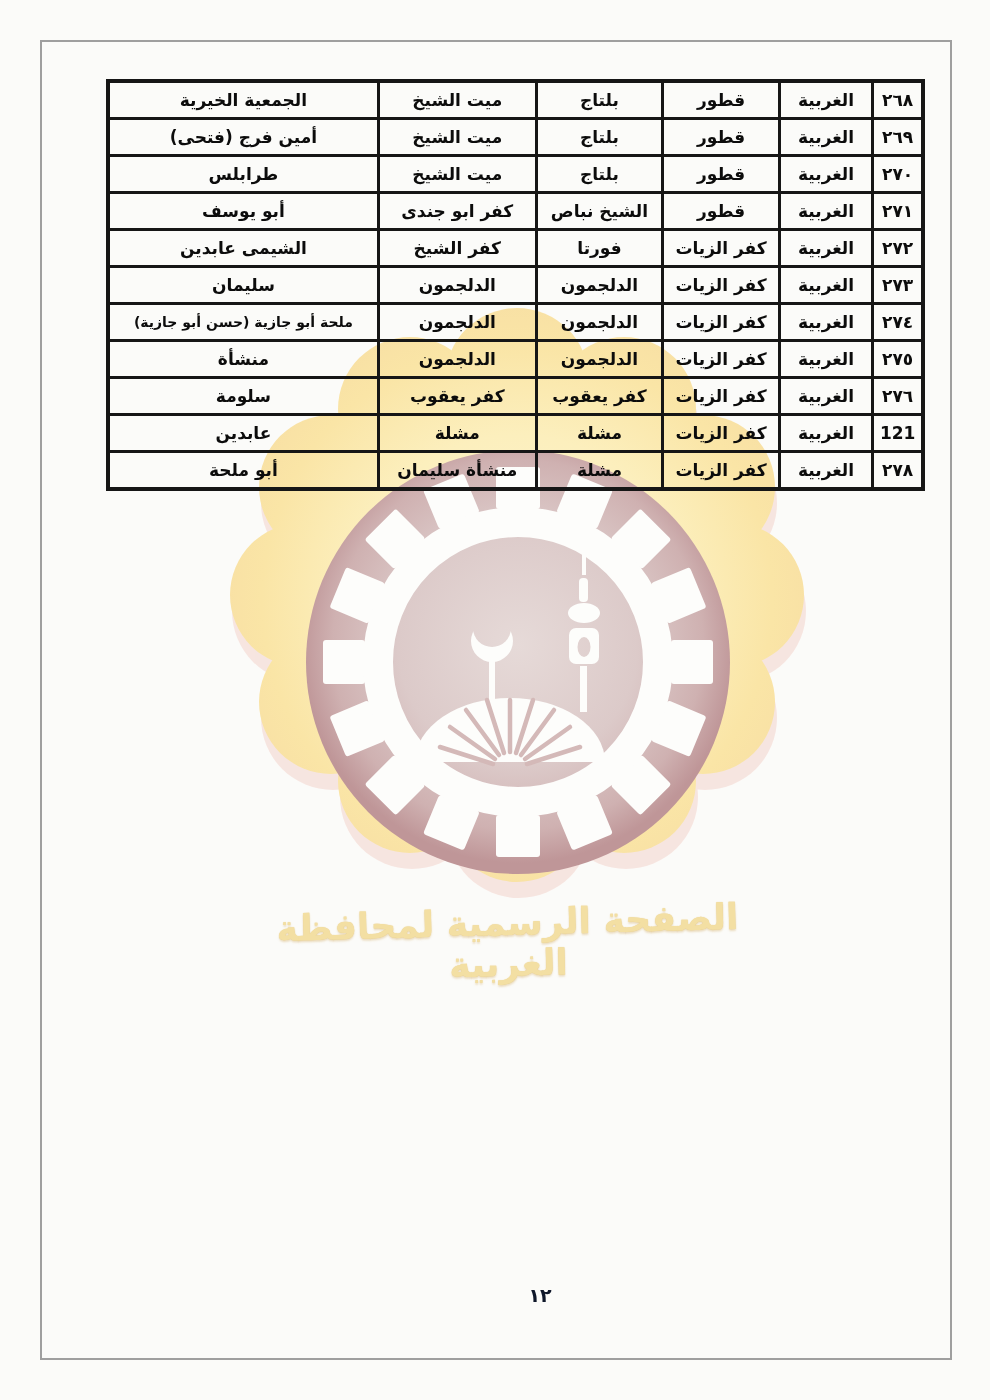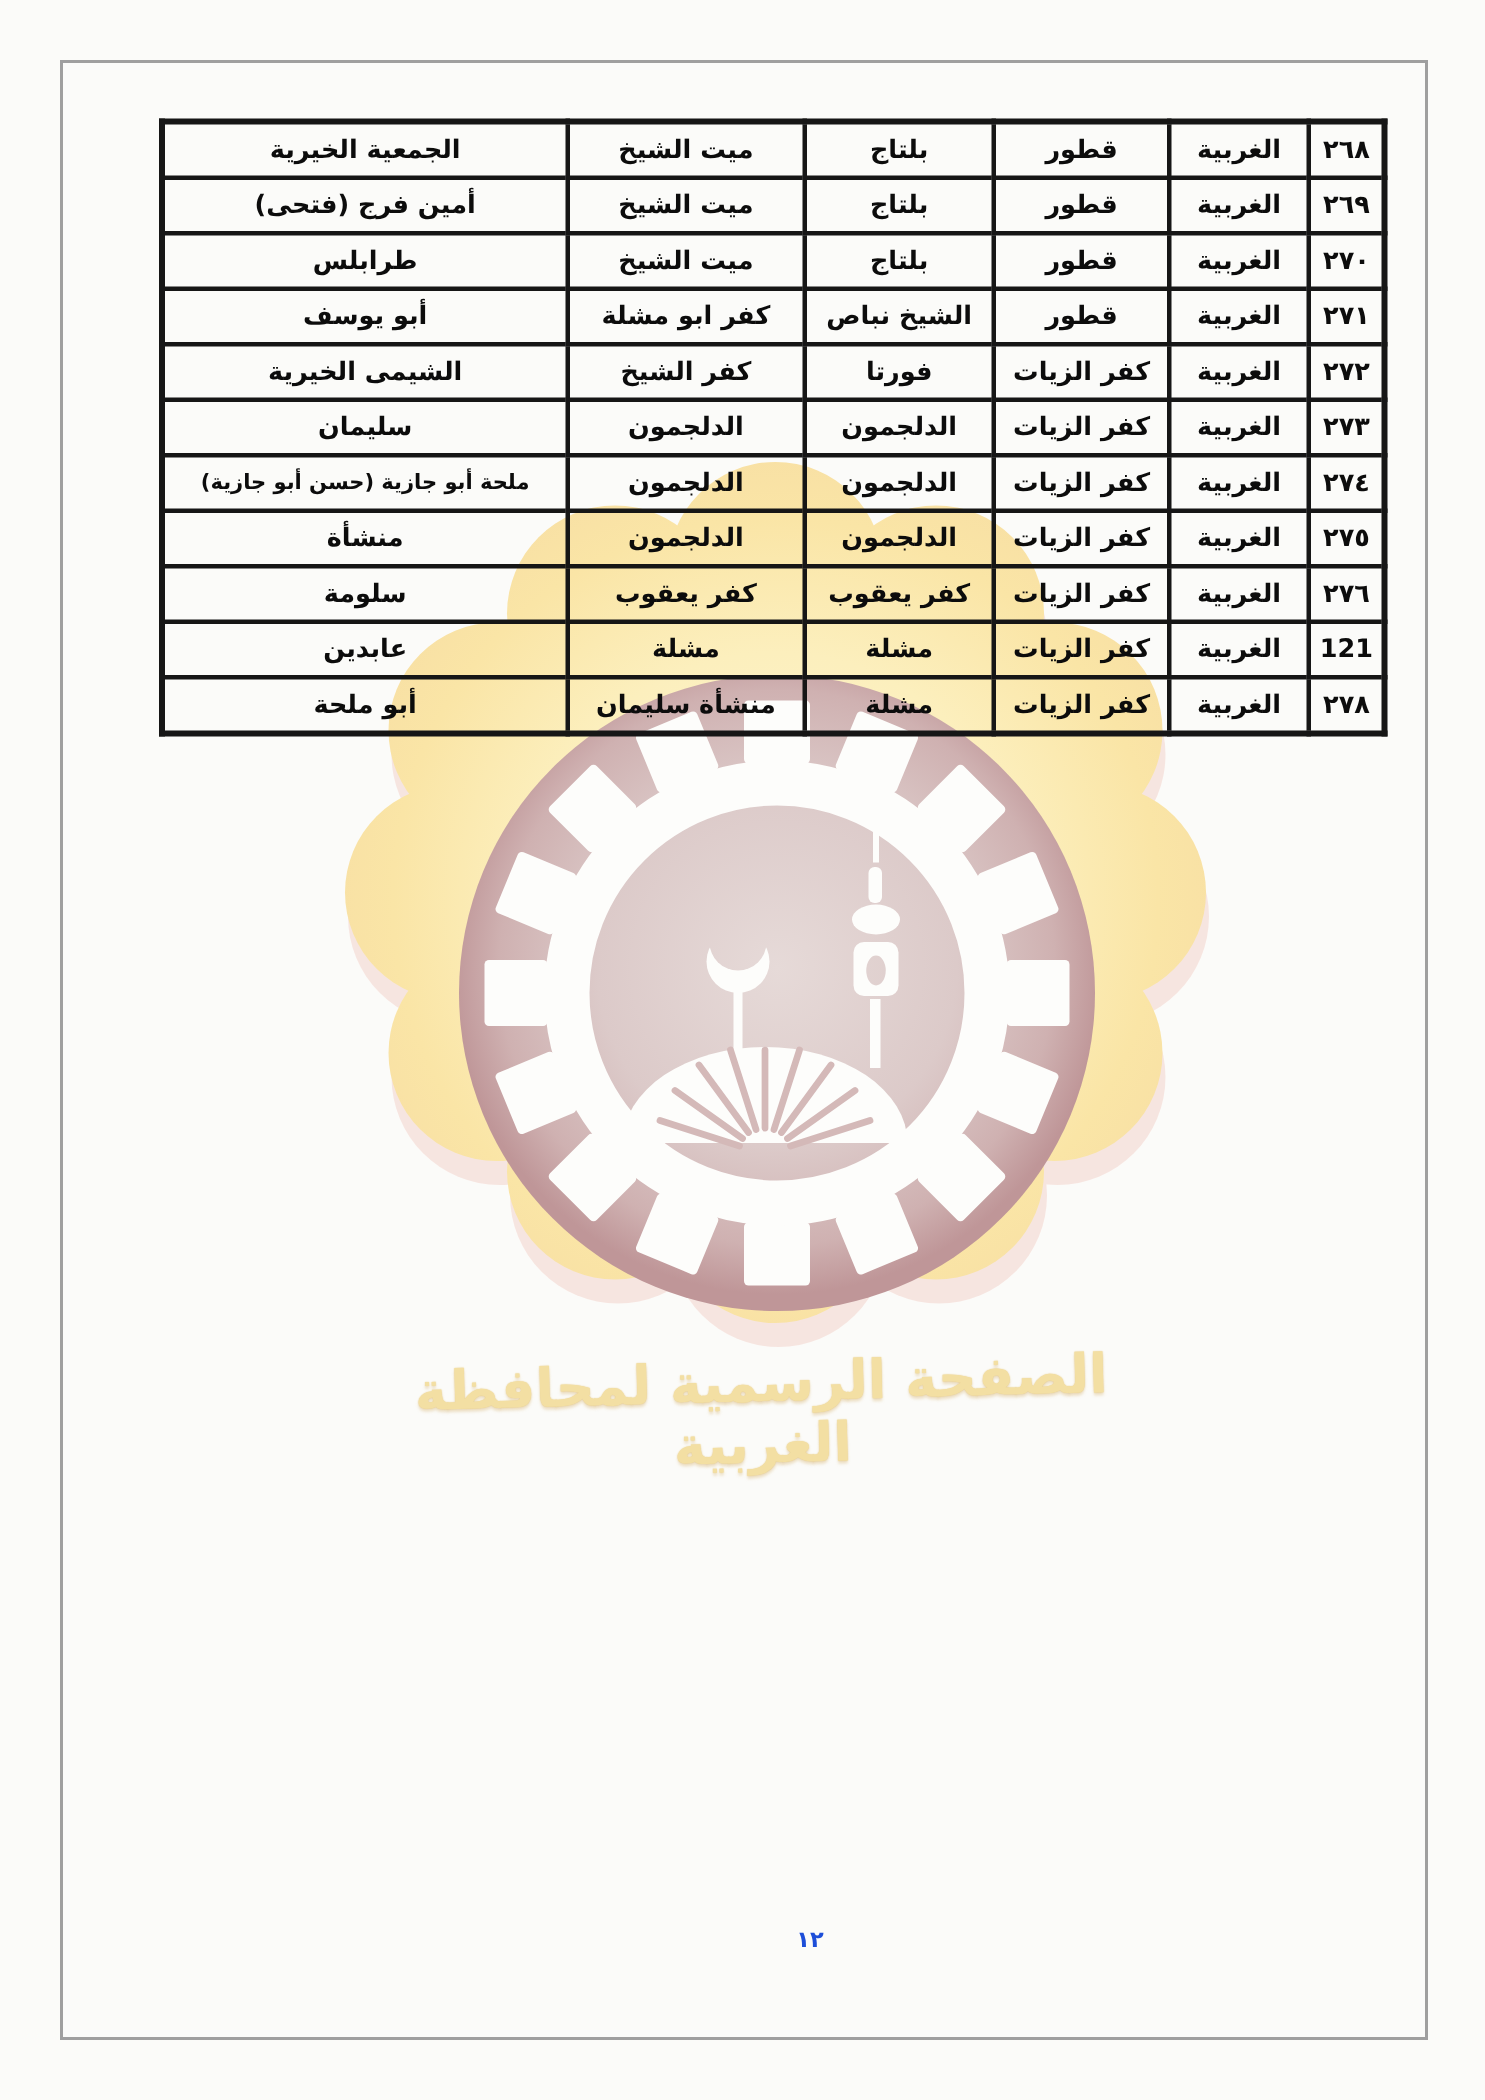--- a/index.html
+++ b/index.html
@@ -29,21 +29,21 @@
   .doc-table{border:4px solid #161616;}
   .wm-text{
     position:absolute;left:258px;top:902px;width:500px;z-index:1;
     direction:rtl;text-align:center;
     font-weight:bold;font-size:36px;letter-spacing:1px;
     color:#f3dfa3;text-shadow:0 2px 2px rgba(213,176,105,0.35), 0 0 1px #e9cf8f;
     transform:rotate(-1.5deg);
   }
   .page-number{
     position:absolute;left:470px;top:1284px;width:140px;z-index:2;
-    text-align:center;font-size:15px;font-weight:bold;color:#1d4ed8;
+    text-align:center;font-size:19px;font-weight:bold;color:#0f172a;
     letter-spacing:5px;
   }
 </style>
 </head>
 <body>
 
 <div class="page-frame"></div>
 
 <svg class="watermark-svg" viewBox="0 0 990 1400" xmlns="http://www.w3.org/2000/svg">
   <defs>
@@ -167,30 +167,30 @@
         <td>قطور</td>
         <td>بلتاج</td>
         <td>ميت الشيخ</td>
         <td>طرابلس</td>
       </tr>
       <tr>
         <td>٢٧١</td>
         <td>الغربية</td>
         <td>قطور</td>
         <td>الشيخ نباص</td>
-        <td>كفر ابو مشلة</td>
+        <td>كفر ابو جندى</td>
         <td>أبو يوسف</td>
       </tr>
       <tr>
         <td>٢٧٢</td>
         <td>الغربية</td>
         <td>كفر الزيات</td>
         <td>فورتا</td>
         <td>كفر الشيخ</td>
-        <td>الشيمى الخيرية</td>
+        <td>الشيمى عابدين</td>
       </tr>
       <tr>
         <td>٢٧٣</td>
         <td>الغربية</td>
         <td>كفر الزيات</td>
         <td>الدلجمون</td>
         <td>الدلجمون</td>
         <td>سليمان</td>
       </tr>
       <tr>

